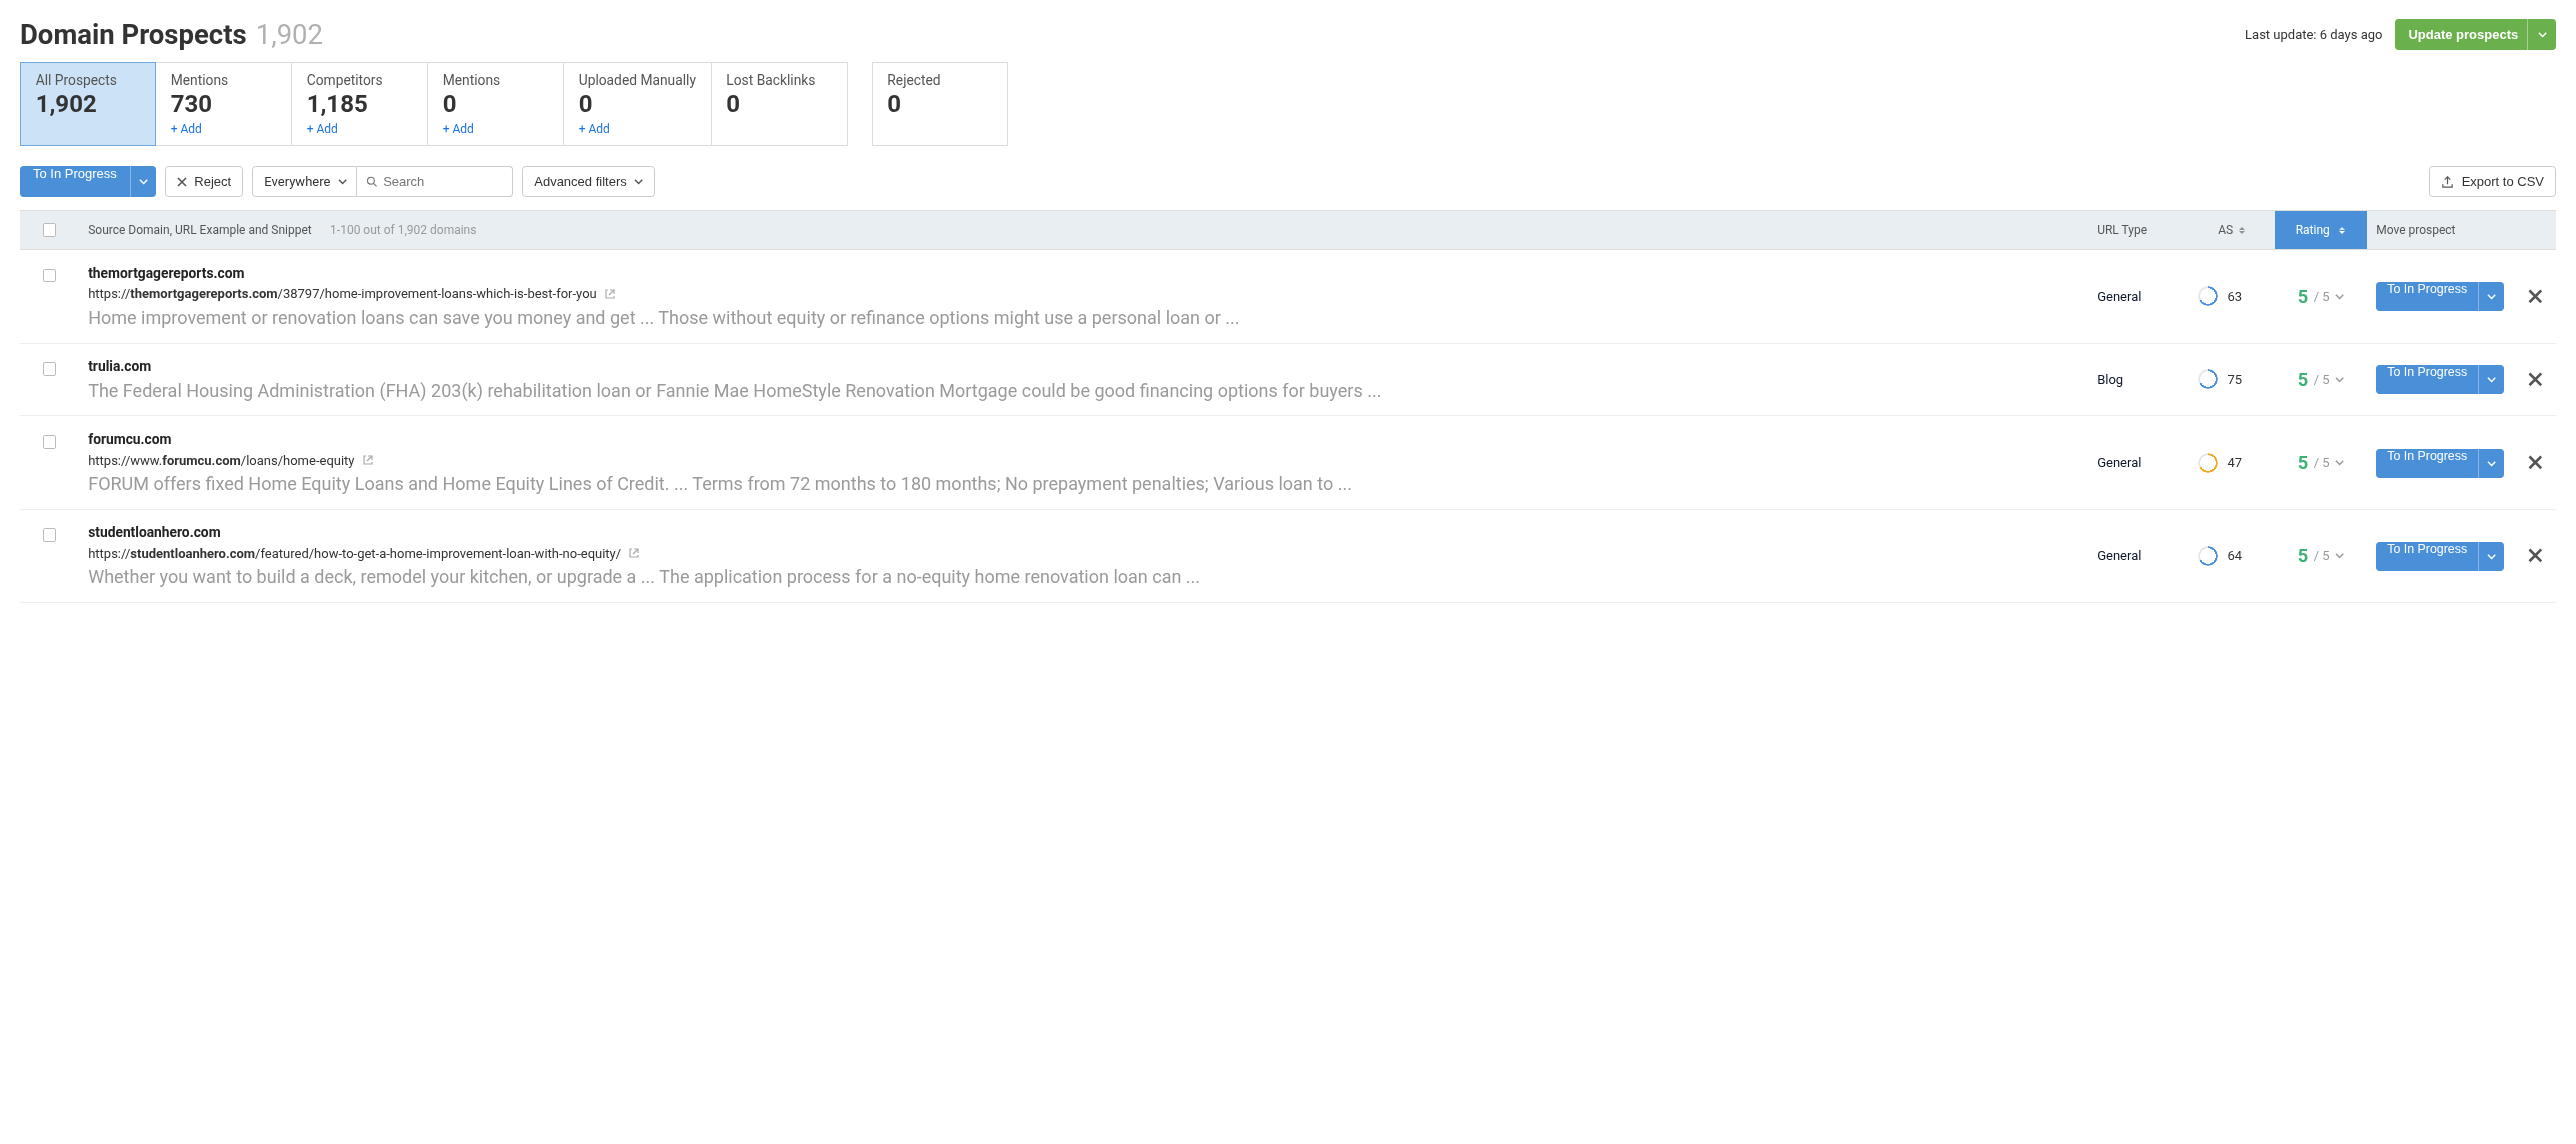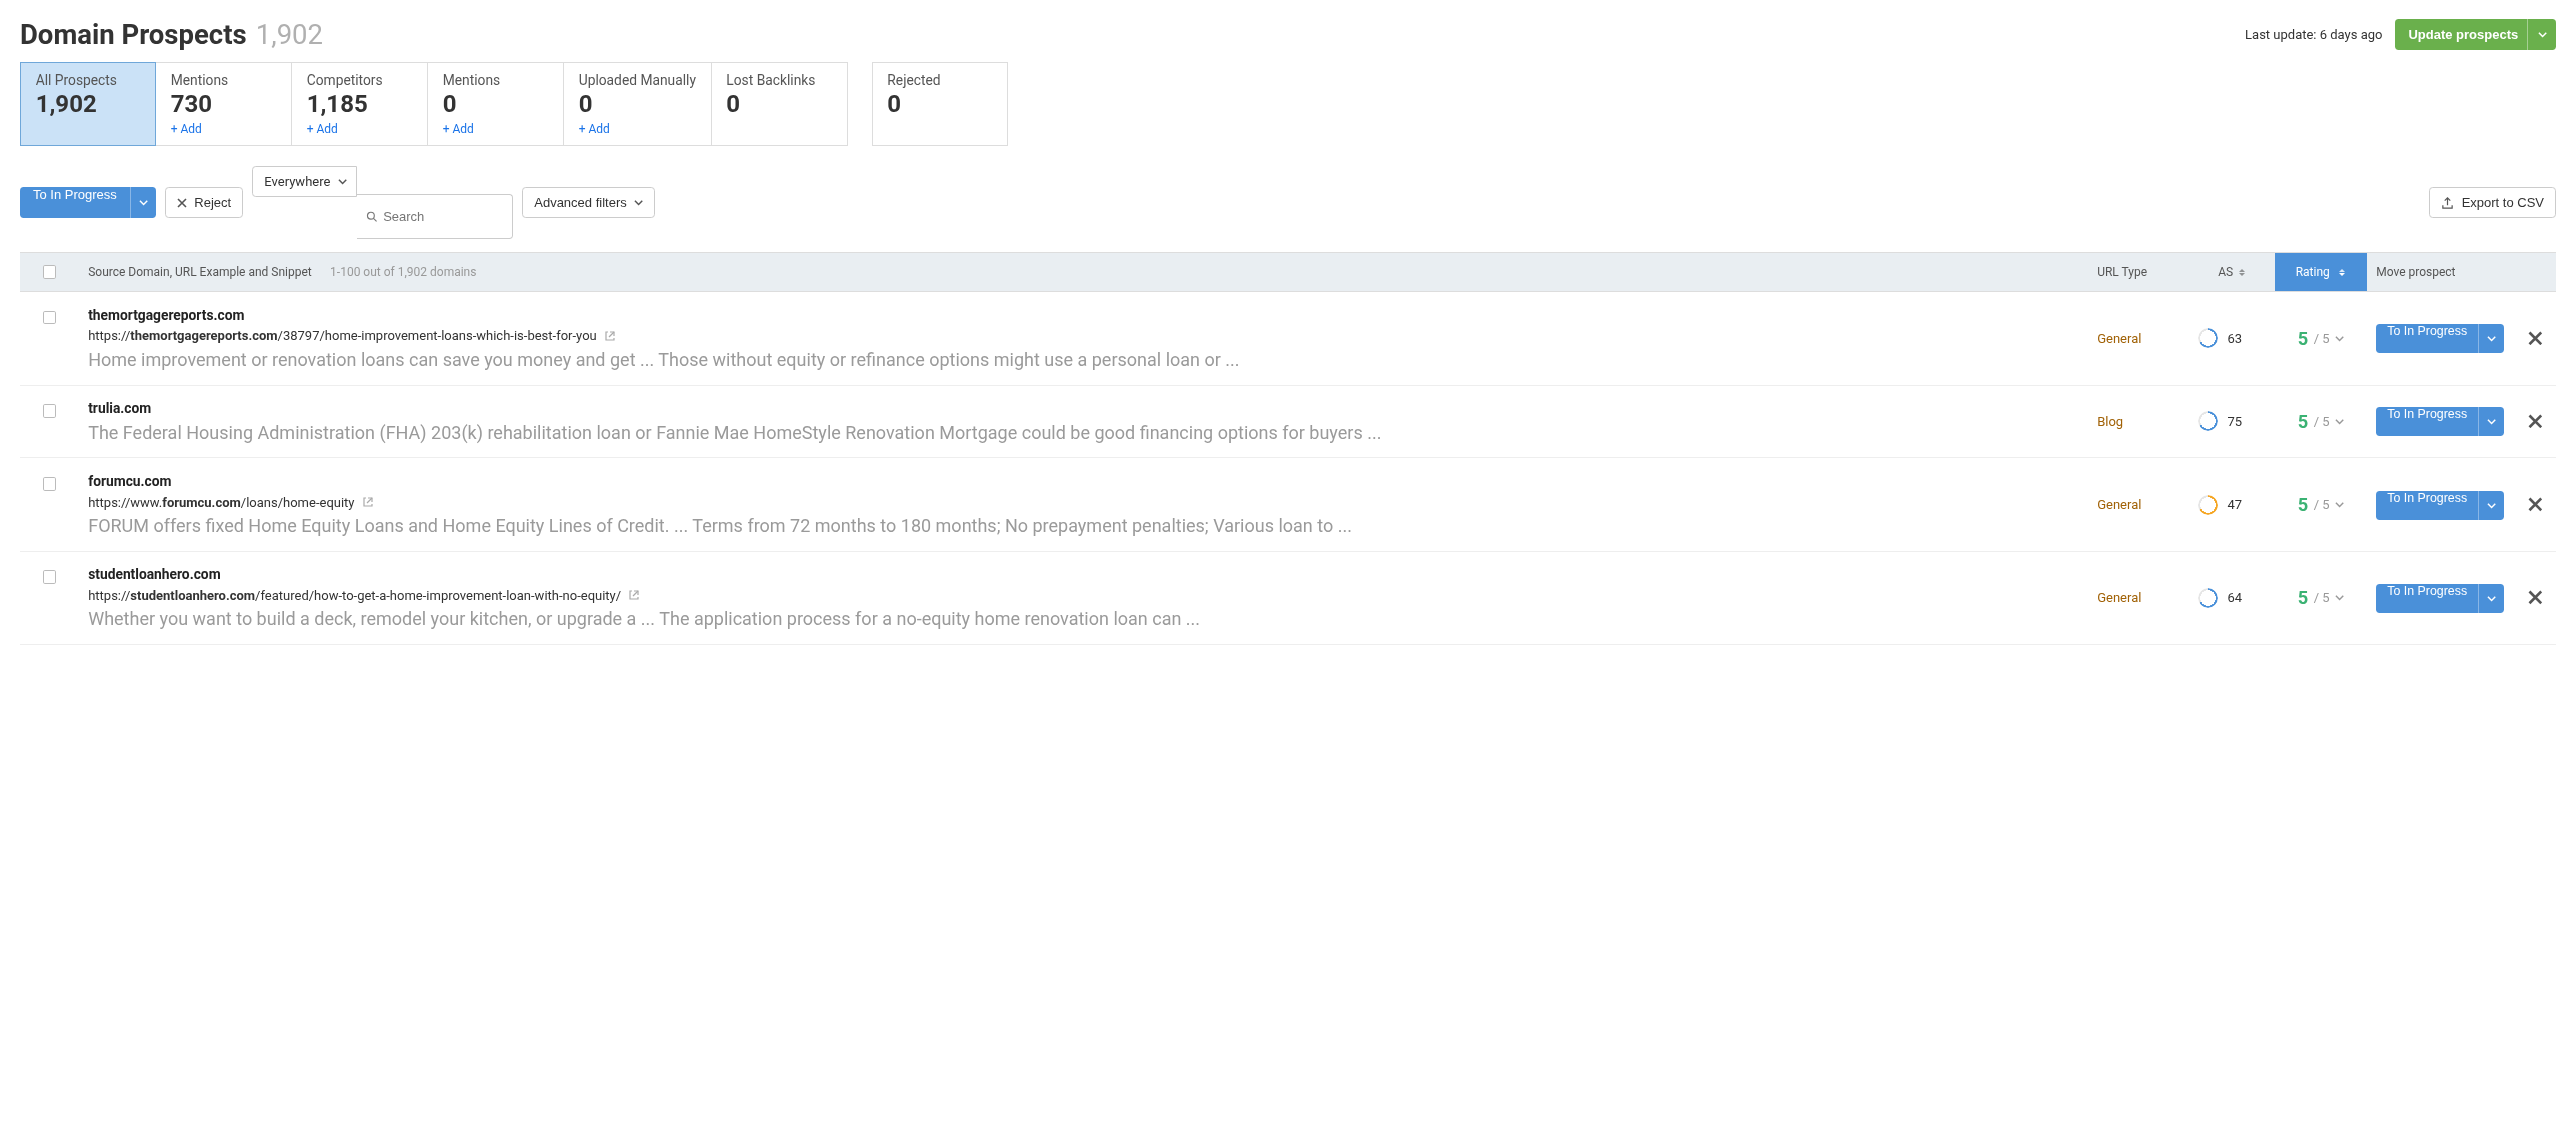--- a/index.html
+++ b/index.html
@@ -27,21 +27,21 @@
   .stat-add { font-size: 12px; color: #1a73e8; margin-top: 3.7px; display:inline-block; }
 
   
   .toolbar { display:flex; align-items:center; gap:9.2px; margin-bottom:13px; }
   .btn-primary { background:#4a90d9; color:#fff; border:none; border-radius:3.7px; height:31px; display:inline-flex; align-items:flex-start; font-size:13px; cursor:pointer; }
   .btn-primary .lbl { padding:0 13px; }
   .btn-primary .split { border-left:0.9px solid rgba(255,255,255,0.35); height:100%; width:26px; display:flex; align-items:center; justify-content:center; }
   .btn-outline { background:#fff; border:0.9px solid #ccc; color:#333; border-radius:3.7px; height:31px; display:inline-flex; align-items:center; gap:7.3px; padding:0 11px; cursor:pointer; font-size:13px; }
   .select-filter { border:0.9px solid #ccc; border-radius:3.7px 0 0 3.7px; height:31px; display:inline-flex; align-items:center; padding:0 9.2px 0 11px; gap:7.3px; cursor:pointer; font-size:13px; background:#fff; }
   .search-group { display:flex; }
-  .search-input-wrap { border:0.9px solid #ccc; border-left:none; border-radius:0 3.7px 3.7px 0; height:45px; display:inline-flex; align-items:center; padding:0 9.2px; gap:5.5px; width:156px; background:#fff;margin-top:28px; }
+  .search-input-wrap { border:0.9px solid #ccc; border-left:none; border-radius:0 3.7px 3.7px 0; height:31px; display:inline-flex; align-items:center; padding:0 9.2px; gap:5.5px; width:156px; background:#fff; }
   .search-input-wrap input { border:none; outline:none; width:100%; font-size:13px; color:#333; background:transparent; }
   .toolbar-right { margin-left:auto; }
 
   
   .table { width:100%; }
   .thead { display:grid; grid-template-columns: 59px 1fr 101px 86px 92px 147px 42px; background:#e9eef2; border-top:0.9px solid #ddd; border-bottom:0.9px solid #ddd; align-items:center; height:40px; }
   .th { font-size:12px; color:#555; padding:0 9.2px; display:flex; align-items:center; gap:5.5px; }
   .th.chk { justify-content:center; }
   .th.domaincol { gap:18.3px; }
   .th .sub { color:#999; font-weight:400; }
@@ -53,21 +53,21 @@
   .sort-icon .tri-dn { border-top:3.7px solid currentColor; opacity:.6; }
 
   
   .row { display:grid; grid-template-columns: 59px 1fr 101px 86px 92px 147px 42px; border-bottom:0.9px solid #eee; padding:14.7px 0; align-items:center; }
   .cell { padding:0 9.2px; }
   .chkcell { text-align:center; align-self:start; padding-top:3.7px; }
   .domain-block .domain { font-weight:700; font-size:13.8px; color:#222; margin-bottom:5.5px; }
   .domain-block .url { font-size:13px; color:#333; margin-bottom:5.5px; display:flex; align-items:center; gap:7.3px; }
   .domain-block .url b { font-weight:700; }
   .domain-block .snippet { font-size:18px; color:#9a9a9a; }
-  .urltype { color:#a16207; }
+  .urltype { color:#0f172a; }
   .as-cell { display:flex; align-items:center; gap:9.2px; justify-content:flex-start; }
   .as-ring { width:20px; height:20px; border-radius:50%; }
   .as-num { color:#333; }
   .rating-cell { display:flex; align-items:center; gap:5.5px; justify-content:center; color:#999; }
   .rating-cell .big { font-size:18.3px; font-weight:700; color:#3bb273; }
   .move-cell .btn-primary .lbl { padding:0 11px; font-size:12.4px; }
   .move-cell .btn-primary { height:29px; }
   .close-cell { color:#666; font-size:20px; cursor:pointer; text-align:center; }
 
   .ext-icon { width:12px; height:12px; color:#999; }

